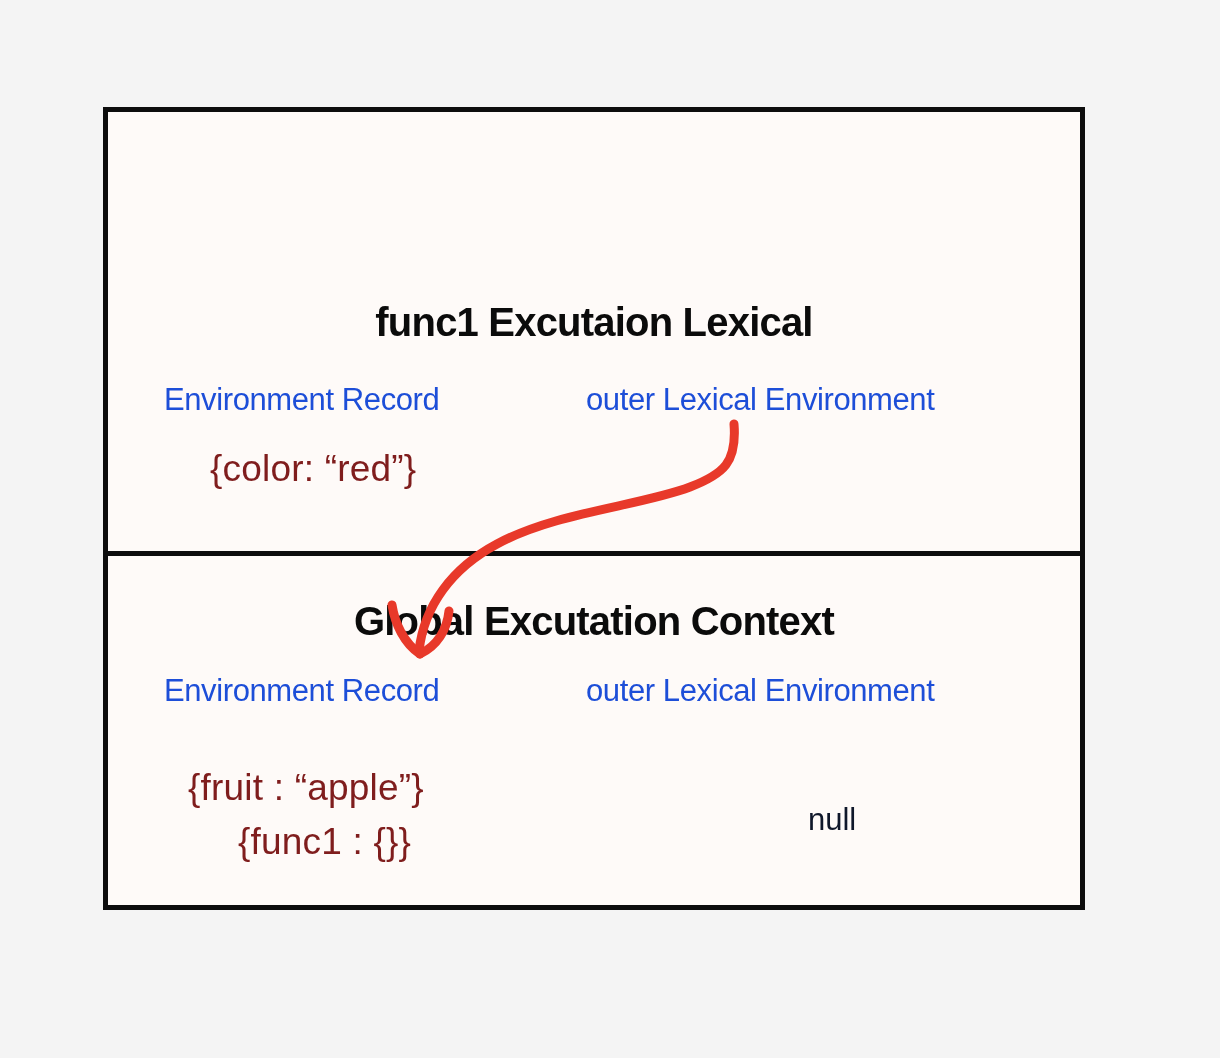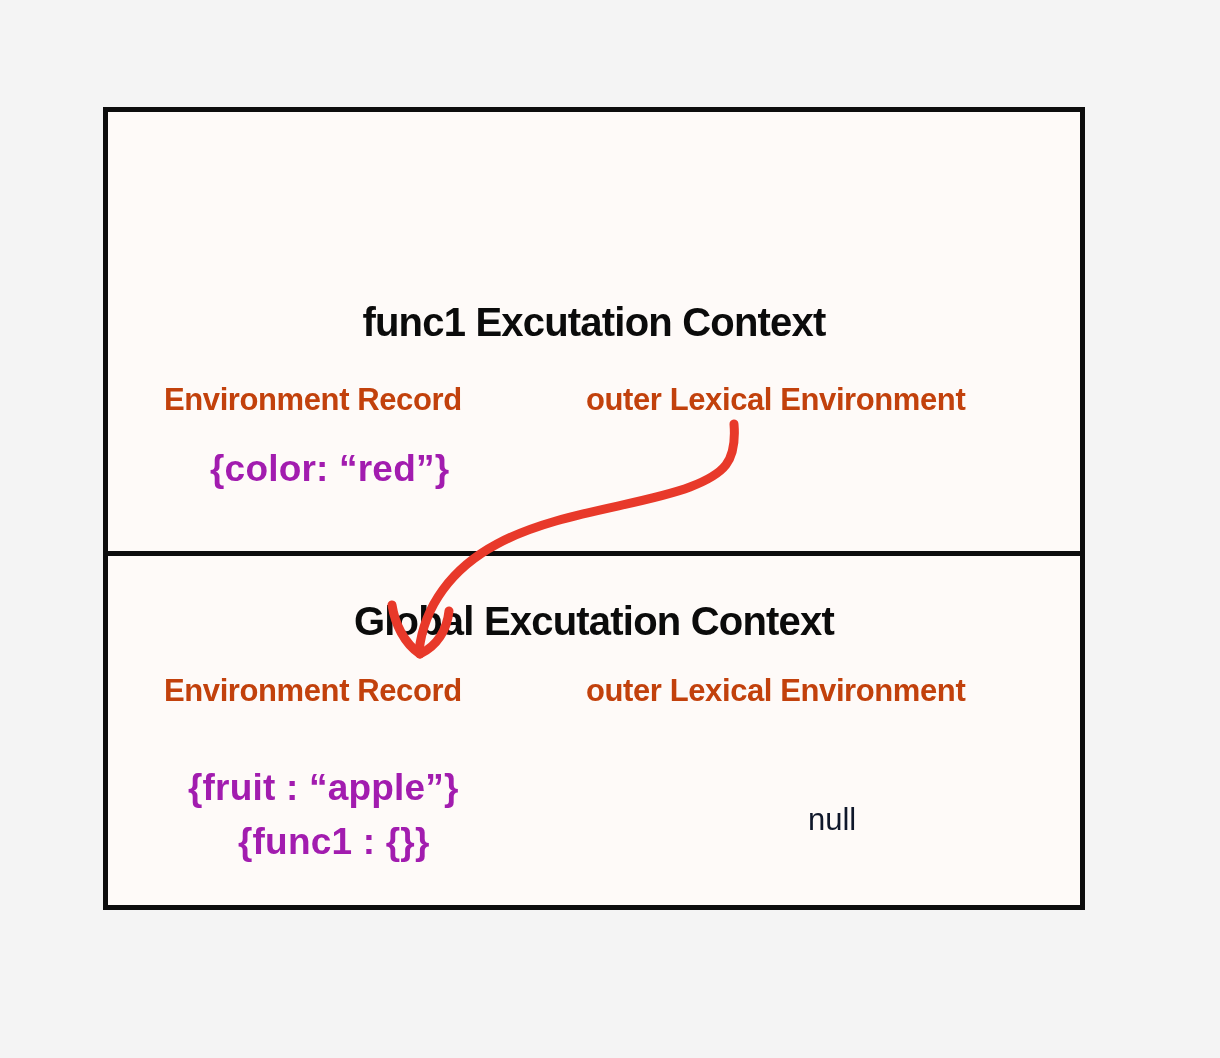--- a/index.html
+++ b/index.html
@@ -55,40 +55,40 @@
     letter-spacing: -0.8px;
     color: #0b0b0b;
     white-space: nowrap;
   }
   #func1-context-title  { top: 188px; }
   #global-context-title { top:  43px; }
 
   
   .column-label {
     position: absolute;
-    font-weight: 700;
+    font-weight: 400;
     font-size: 31px;
     letter-spacing: -0.4px;
-    color: #c2410c;
+    color: #1d4ed8;
     white-space: nowrap;
   }
   .env-record-label  { left:  56px; }
   .outer-lex-label   { left: 478px; }
 
   #func1-env-record-label,
   #func1-outer-lex-label  { top: 270px; }
   #global-env-record-label,
   #global-outer-lex-label { top: 117px; }
 
   
   .record-value {
     position: absolute;
     font-size: 37px;
-    font-weight: 700;
-    color: #a21caf;
+    font-weight: 400;
+    color: #7f1d1d;
     letter-spacing: 0.2px;
     white-space: nowrap;
   }
   #func1-color-binding   { left: 102px; top: 336px; }
   #global-fruit-binding  { left:  80px; top: 190px; margin-top: 21px; }
   #global-func1-binding  { left: 130px; top: 265px; }
 
   
   #global-outer-lex-value {
     position: absolute;
@@ -110,21 +110,21 @@
     pointer-events: none;
   }
 </style>
 </head>
 <body>
 
 <div id="diagram-frame">
 
   <div class="context-frame" id="func1-context-frame">
 
-    <div class="context-title" id="func1-context-title">func1 Excutation Context</div>
+    <div class="context-title" id="func1-context-title">func1 Excutaion Lexical</div>
 
     <div class="column-label env-record-label" id="func1-env-record-label">Environment Record</div>
 
     <div class="column-label outer-lex-label" id="func1-outer-lex-label">outer Lexical Environment</div>
 
     <div class="record-value" id="func1-color-binding">{color: “red”}</div>
   </div>
 
   <div class="context-frame" id="global-context-frame">
 

